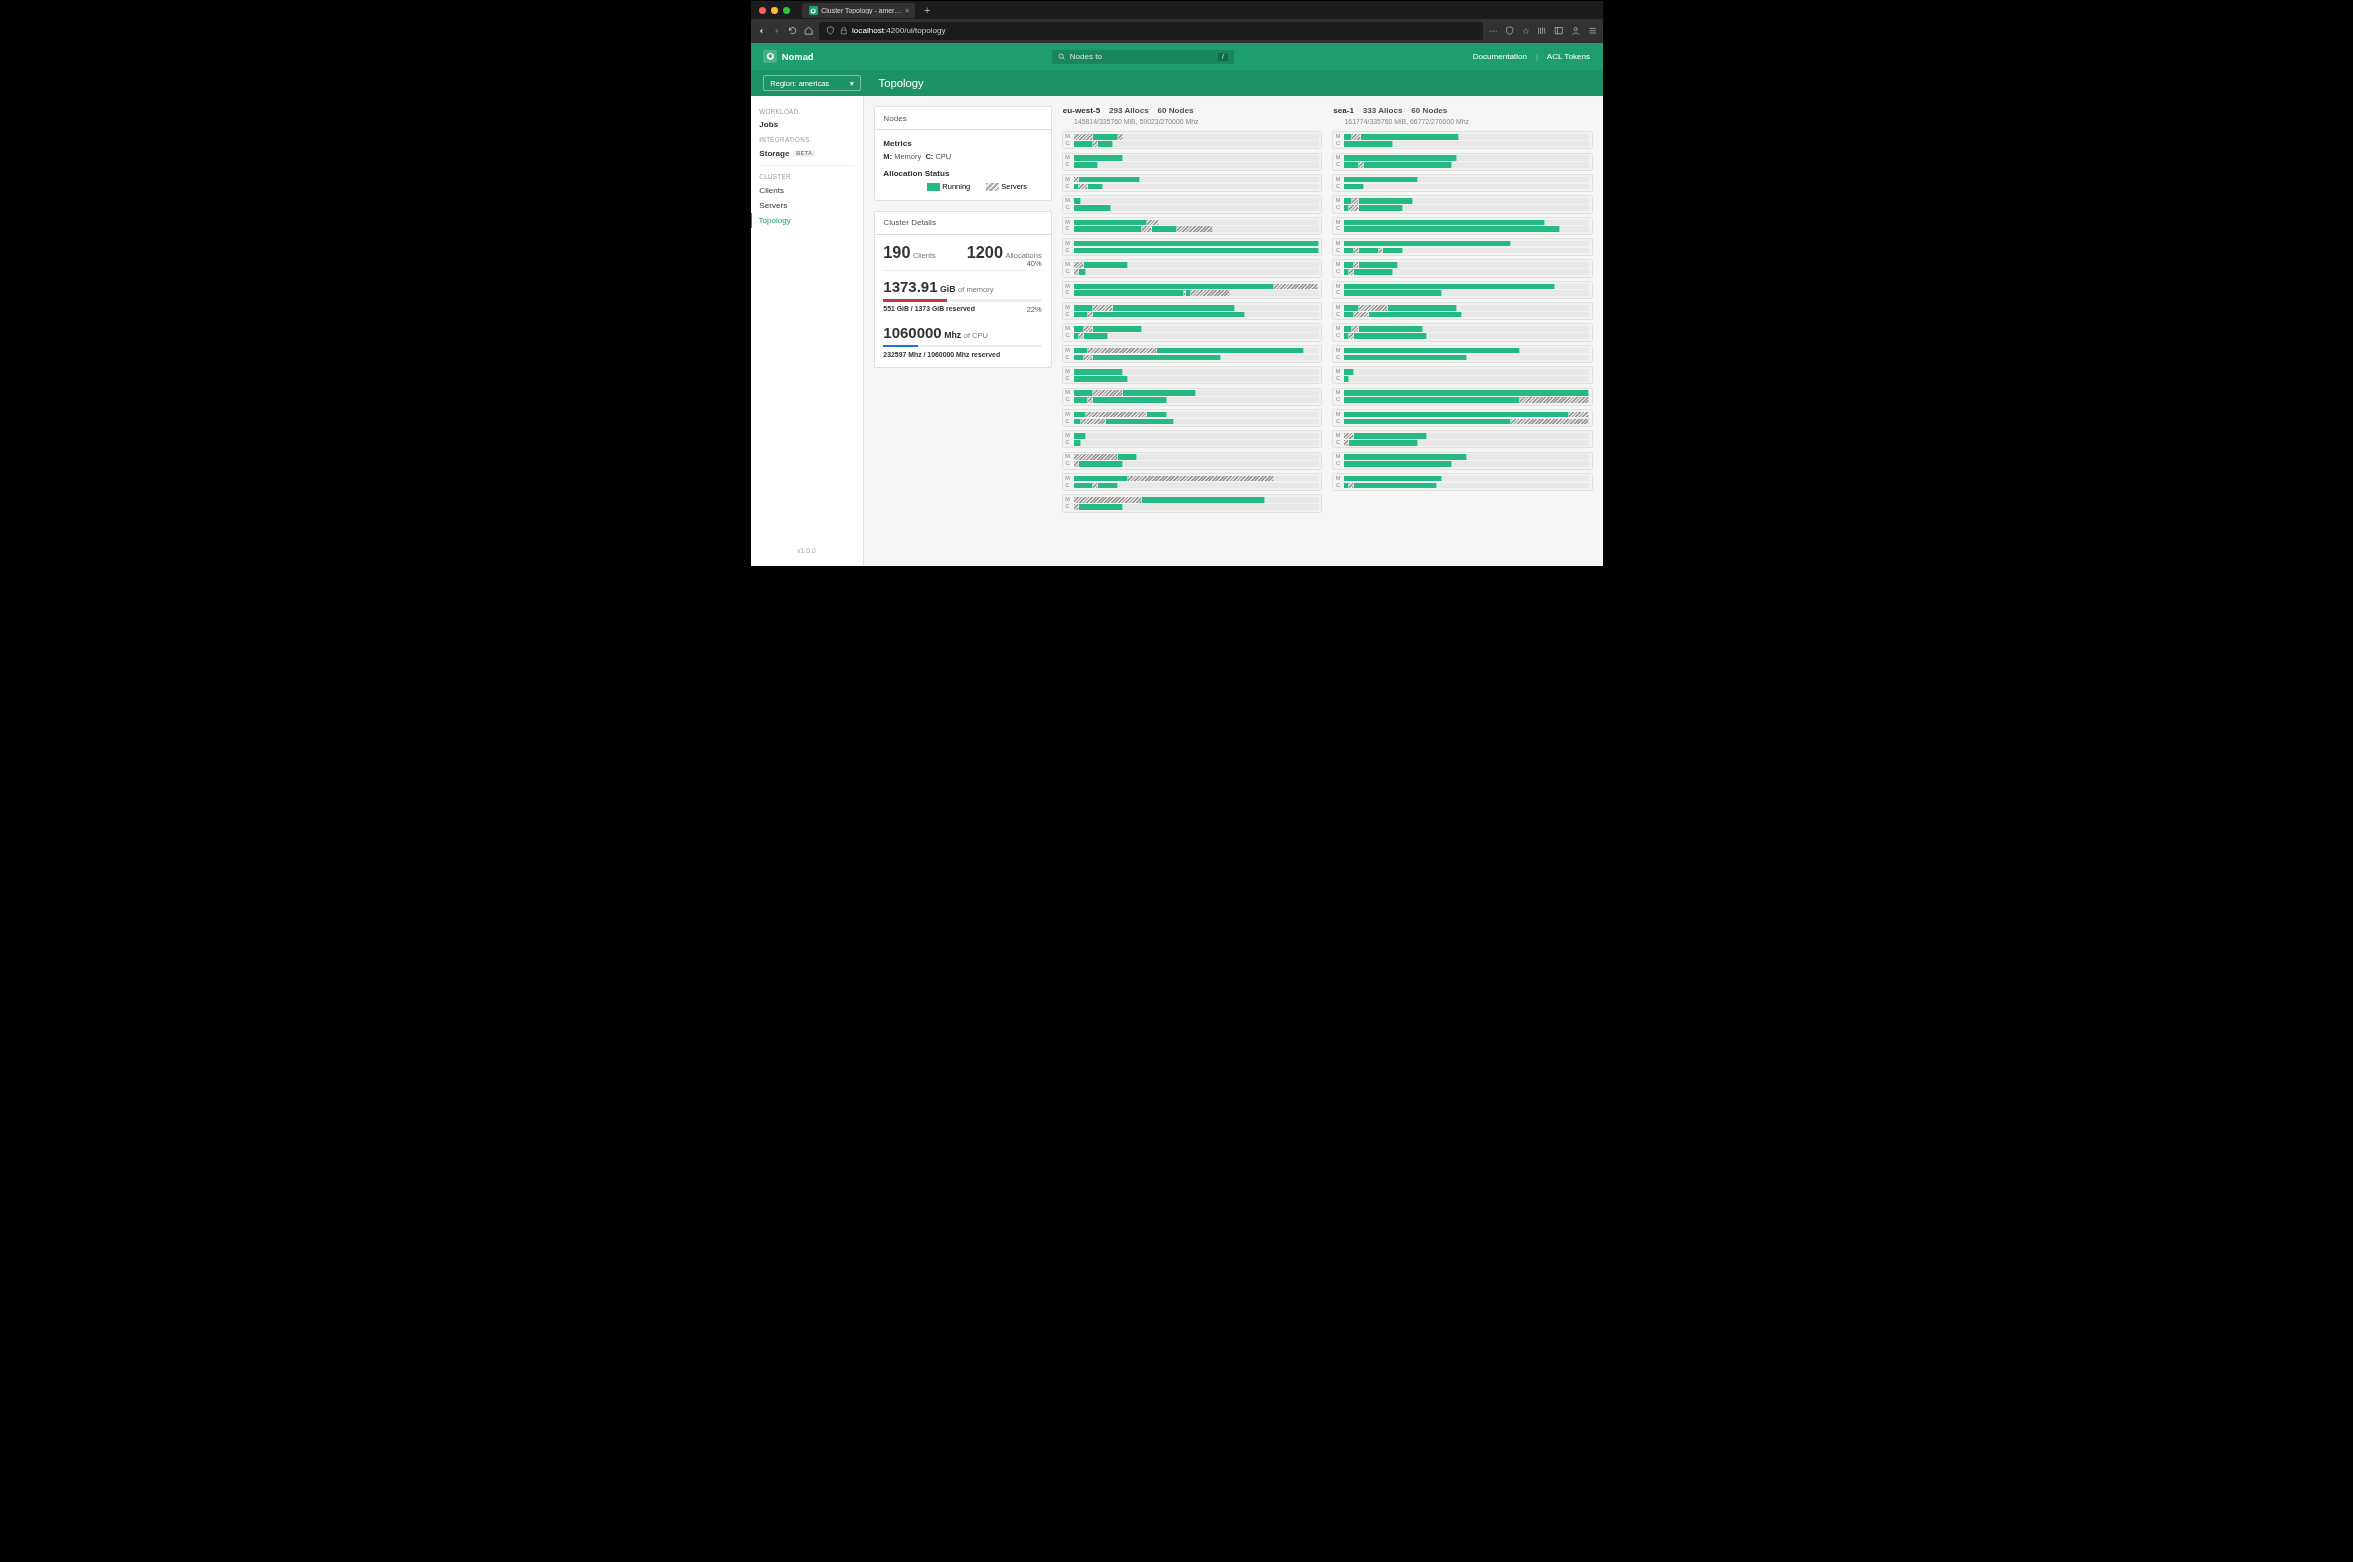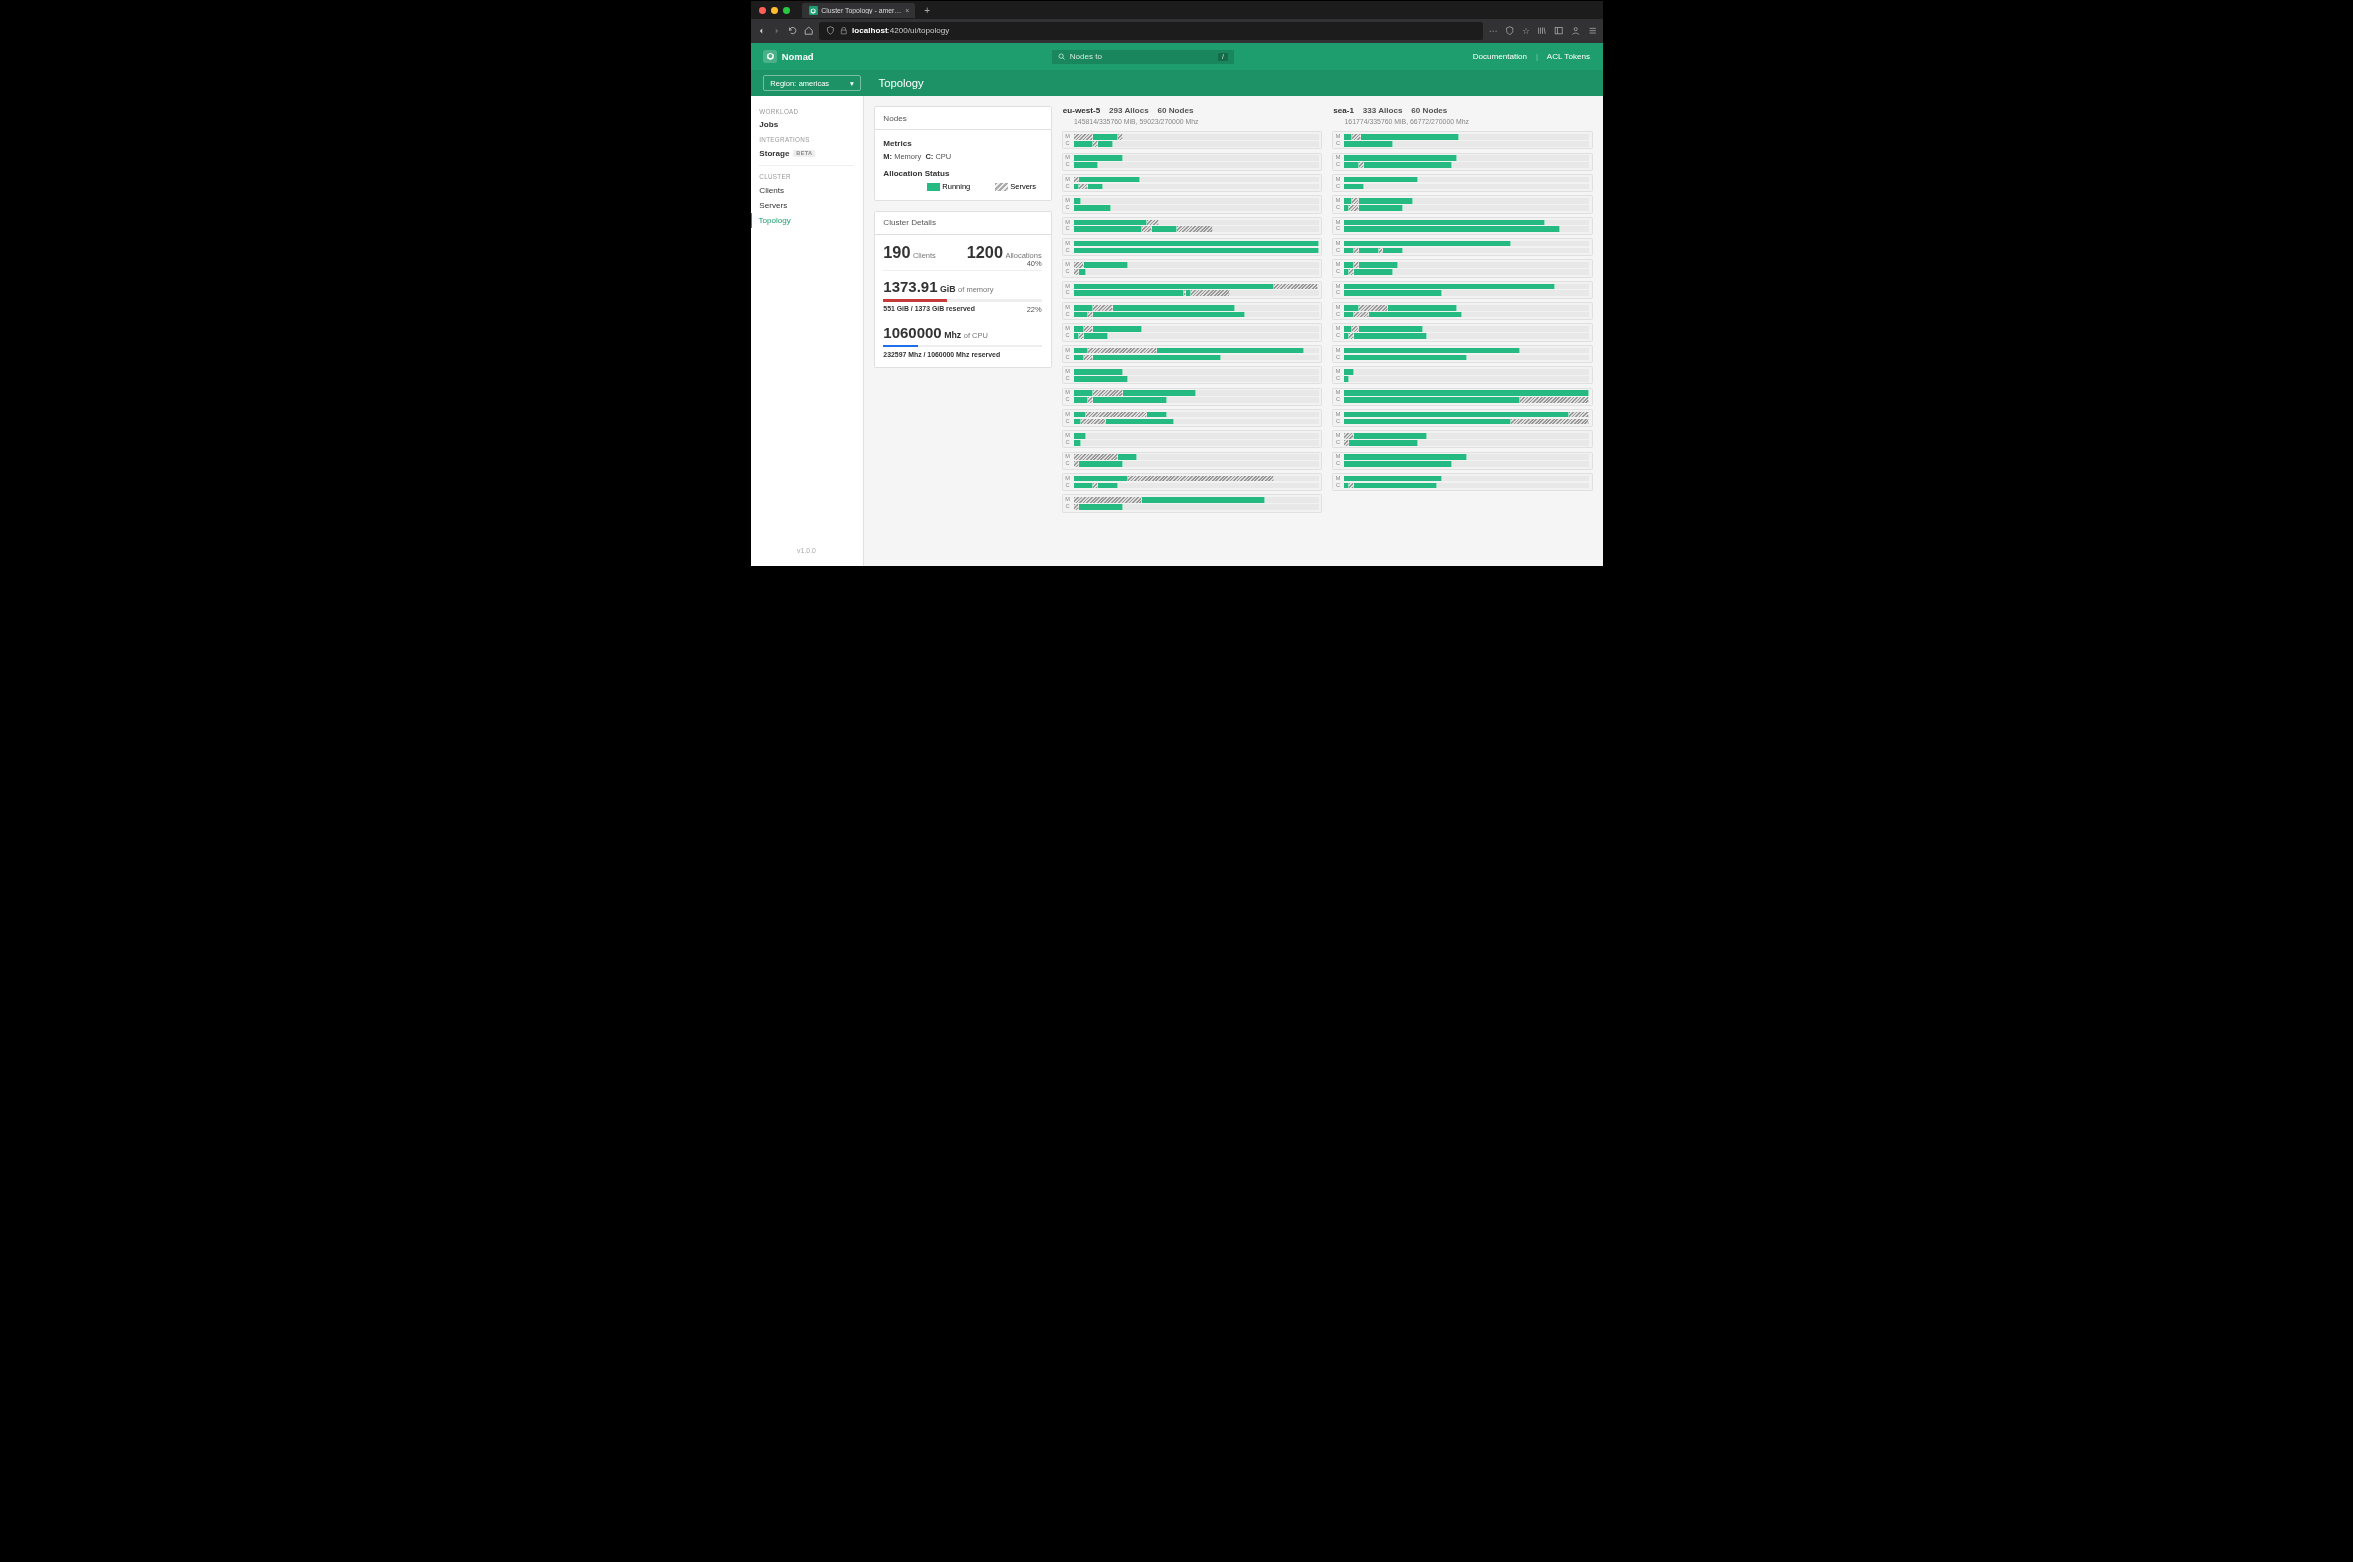--- a/index.html
+++ b/index.html
@@ -17,21 +17,21 @@
 .tab { display: flex; align-items: center; gap: 3.8px; background: #323234; padding: 2.5px 6.3px; border-radius: 2.5px 2.5px 0 0; color: #ddd; font-size: 6.9px; margin-left: 5px; max-width: 113px; height: 15px; }
 .tab-favicon { width: 8.8px; height: 8.8px; background: #1c9e6e; border-radius: 1.3px; display:flex;align-items:center;justify-content:center;}
 .tab-favicon svg{width:6.3px;height:6.3px;}
 .tab-title { white-space: nowrap; overflow: hidden; text-overflow: ellipsis; flex:1;}
 .tab-close { color: #aaa; }
 .new-tab { color: #aaa; margin-left: 5px; font-size: 10px; padding: 0 3.8px; }
 .address-bar-row { display: flex; align-items: center; background: #323234; padding: 3.8px 5px; gap: 6.3px; height: 24px;}
 .nav-arrows { display: flex; gap: 6.3px; color: #aaa; align-items:center;}
 .nav-arrows .dim{color:#666;}
 .url-bar { flex: 1; display: flex; align-items: center; background: #1c1c1c; border-radius: 2.5px; padding: 2.5px 6.3px; color: #ccc; font-size: 8.1px; gap: 5px; height: 17.5px;}
-.url-host { color: #fff; font-weight: bold; }
+.url-host { color: #fff; }
 .addr-icons { display: flex; gap: 7.5px; color: #aaa; align-items: center; }
 
 
 .app { background: #f5f5f5; height: calc(100% - 41px); overflow: hidden; position: relative; }
 .top-nav { background: #1e9e6e; color: #fff; display: flex; align-items: center; padding: 0 12.5px; height: 27.6px; }
 .brand { display: flex; align-items: center; gap: 5px; font-weight: 600; font-size: 9.4px; }
 .brand-logo { width: 13.8px; height: 13.8px; background: rgba(255,255,255,0.2); border-radius: 2.5px; display:flex;align-items:center;justify-content:center;}
 .brand-logo svg{width:8.8px;height:8.8px;}
 .jump-search { margin: 0 auto; width: 182px; display: flex; align-items: center; background: rgba(0,0,0,0.15); border-radius: 1.3px; padding: 2.5px 6.3px; color: rgba(255,255,255,0.8); font-size: 8.1px; gap: 3.8px; }
 .jump-key { background: rgba(0,0,0,0.2); border-radius: 1.3px; padding: 0.6px 3.8px; margin-left: auto; font-size: 6.9px; }
@@ -53,21 +53,21 @@
 .sb-version { margin-top: auto; text-align: center; color: #aaa; font-size: 6.9px; padding: 6.3px; }
 
 .content { flex: 1; padding: 10px; display: flex; gap: 10px; overflow: auto; }
 .col-left { width: 178px; display: flex; flex-direction: column; gap: 10px; }
 .panel { background: #fff; border: 0.6px solid #e0e0e0; border-radius: 1.9px; }
 .panel-header { padding: 6.3px 8.8px; border-bottom: 0.6px solid #e0e0e0; font-size: 8.1px; color: #555; }
 .panel-body { padding: 8.8px; }
 .legend-label { font-size: 8.1px; font-weight: 600; margin-bottom: 3.8px; color:#333;}
 .legend-row { font-size: 7.5px; color: #555; margin-bottom: 8.8px; }
 .legend-row b{color:#333;}
-.status-swatches { display: flex; gap: 25px; align-items: center; font-size: 7.5px; padding-left: 44px;}
+.status-swatches { display: flex; gap: 16px; align-items: center; font-size: 7.5px; padding-left: 44px;}
 .swatch { width: 12.5px; height: 7.5px; display: inline-block; vertical-align: middle; margin-right: 2.5px; }
 .sw-running { background: #25ba81; }
 .sw-starting { background: repeating-linear-gradient(135deg, #aaa 0 1.9px, #eee 1.9px 3.8px); }
 
 .stat-row { display: flex; gap: 12.5px; align-items: baseline; margin-bottom: 6.3px; }
 .stat-big { font-size: 16.3px; font-weight: 700; color: #333; }
 .stat-label { font-size: 7.5px; color: #777; }
 .hr { border-top: 0.6px solid #eee; margin: 7.5px 0; }
 .mem-title { font-size: 15px; font-weight: 700; color: #333; }
 .unit { font-size: 8.8px; font-weight: 600; color:#333;}

